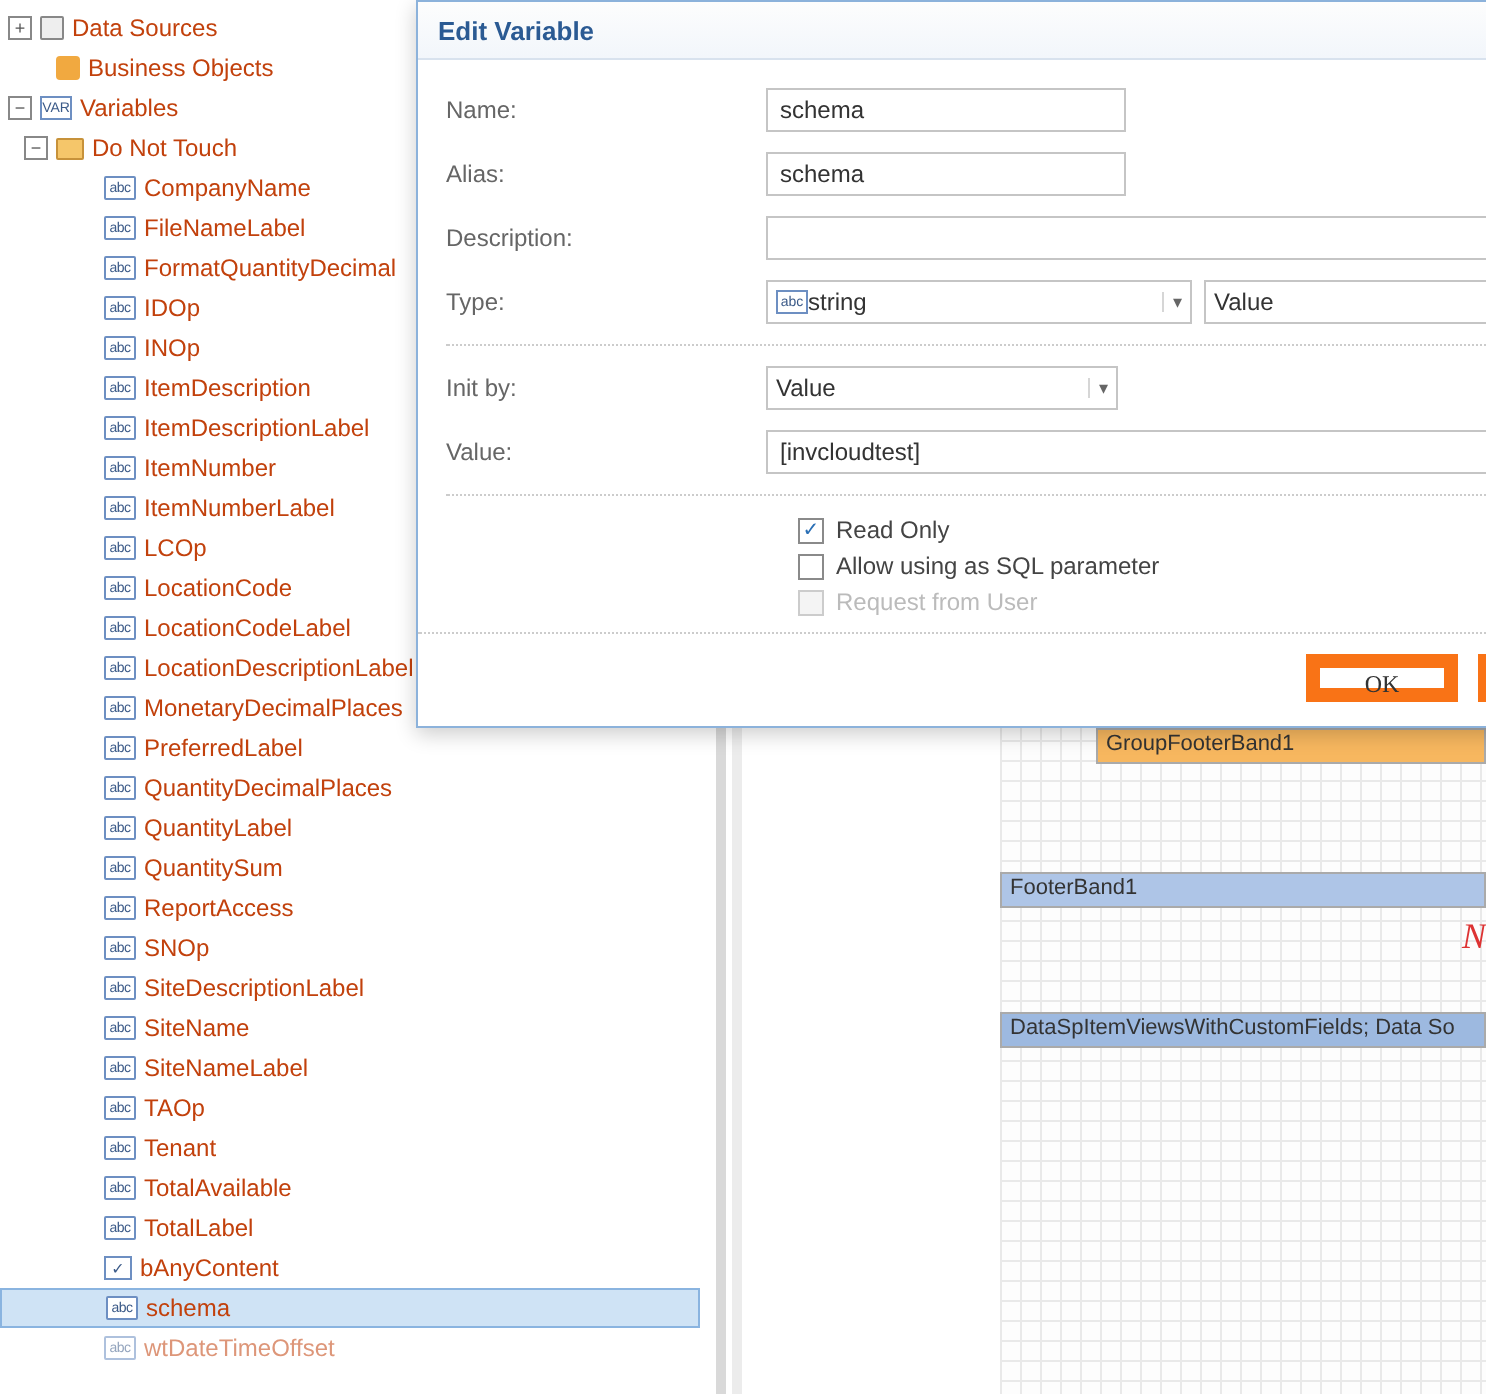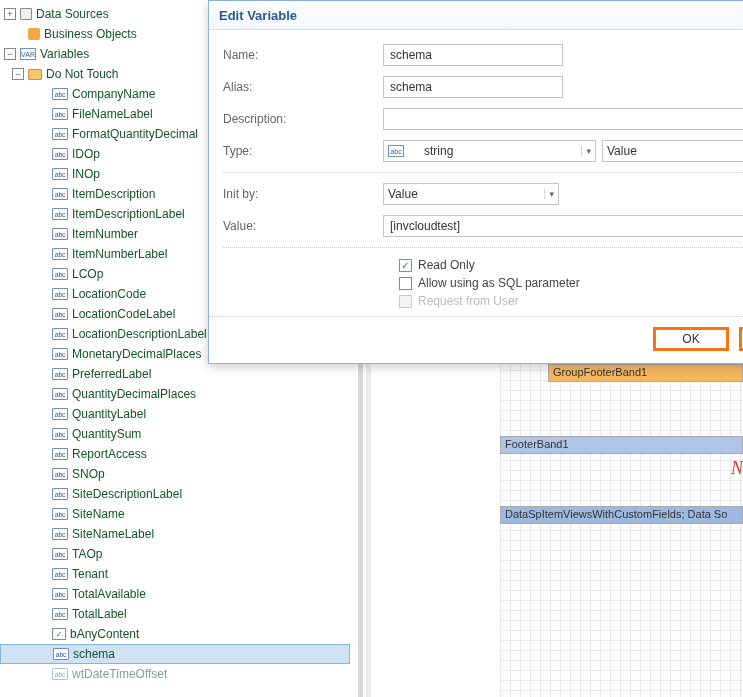--- a/index.html
+++ b/index.html
@@ -106,21 +106,21 @@
     border-radius: 2px;
   }
   .icon-check {
     border: 1px solid #6d8fc2;
     font-size: 8px;
     color: #3b5a88;
     background: #fff;
     height: 12px;
     width: 14px;
   }
-  .label { color: #14532d; }
+  .label { color: #c2410c; }
 
   
   .surface {
     position: absolute;
     left: 358px;
     top: 0;
     width: 385px;
     height: 697px;
     background: #fff;
   }
@@ -237,21 +237,21 @@
     background: #fff;
   }
   .text-input.wide { width: 180px; flex: 0 0 180px; }
   .select {
     display: flex;
     align-items: center;
     height: 22px;
     border: 1px solid #c5c5c5;
     background: #fff;
     padding: 0 4px 0 4px;
-    gap: 20px;
+    gap: 0;
     min-width: 60px;
   }
   .select .chev {
     border-left: 1px solid #d6d6d6;
     padding-left: 4px;
     color: #666;
     font-size: 9px;
   }
   .select .sel-icon {
     display: inline-flex;
@@ -314,23 +314,23 @@
   .dialog-footer {
     display: flex;
     justify-content: flex-end;
     gap: 10px;
     padding: 10px 14px 12px 14px;
     border-top: 1px dotted #ccc;
   }
   .btn {
     min-width: 76px;
     height: 24px;
-    border: 3px solid #f97316;
-    background: #fff;
-    font-family: Liberation Sans, sans-serif;
+    border: 7px solid #f97316;
+    background: #fff;
+    font-family: Liberation Serif, serif;
     font-size: 12px;
     color: #333;
     cursor: pointer;
   }
 </style>
 </head>
 <body>
 
 <div class="tree">
   <div class="tree-row indent0">

